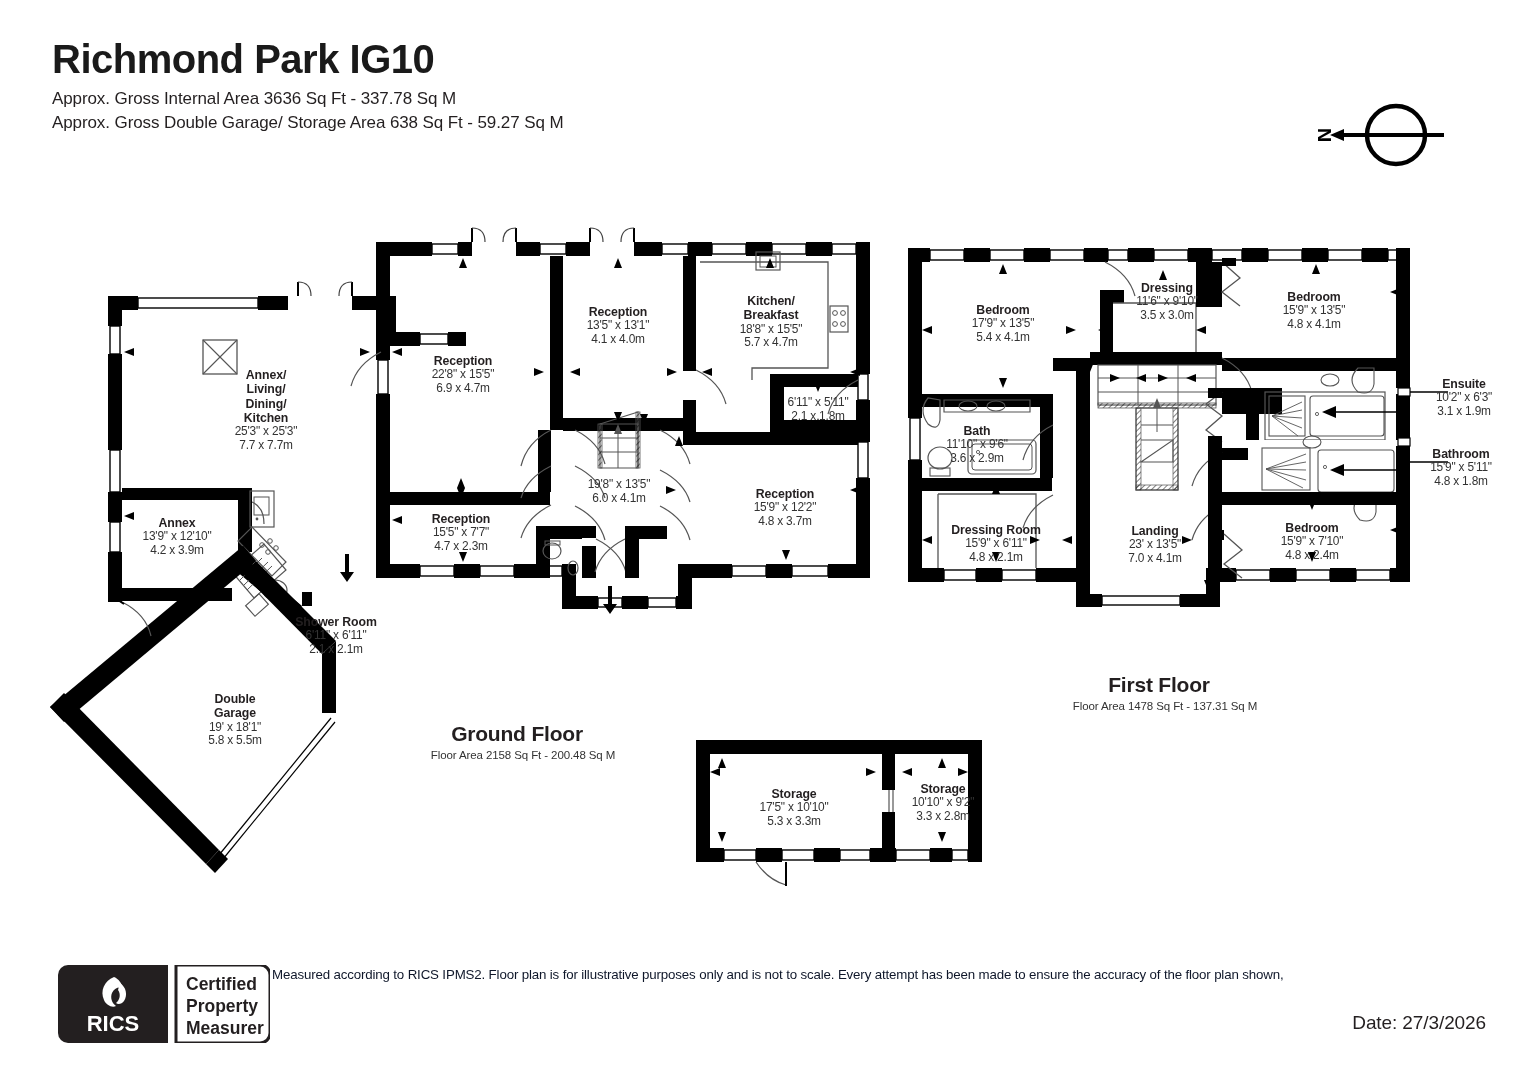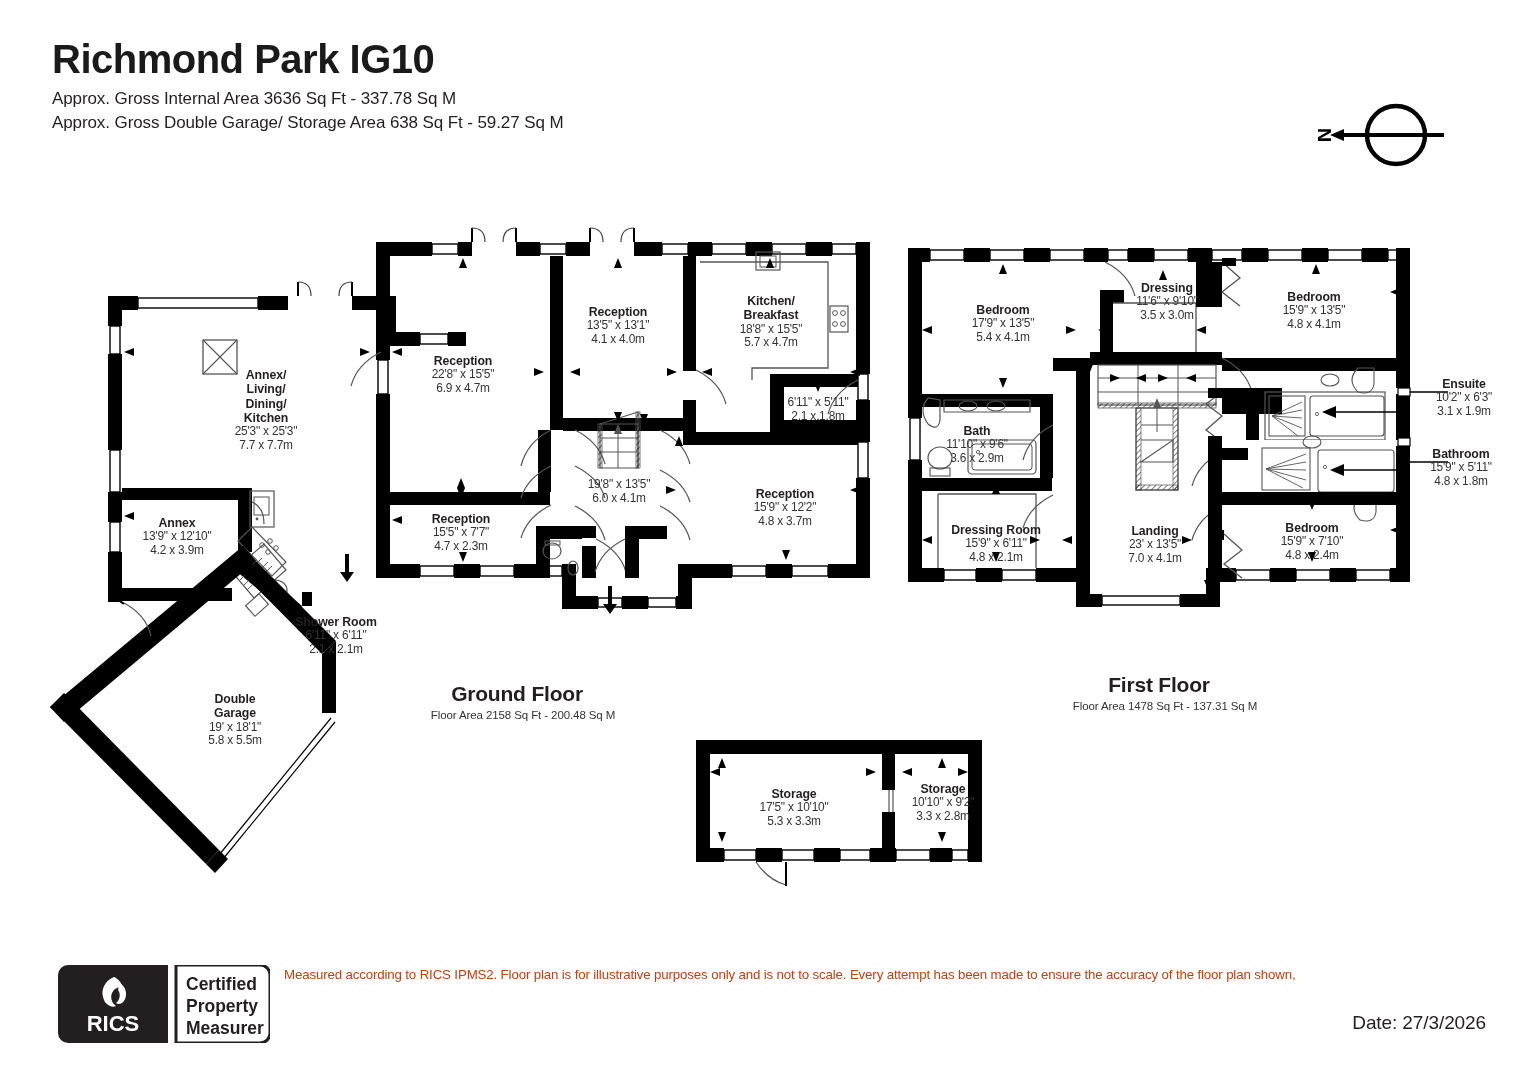--- a/index.html
+++ b/index.html
@@ -51,22 +51,22 @@
     display: block; font-weight: normal; font-size: 11.9px; color: #333333;
     letter-spacing: -0.2px;
   }
 
   
   .floorcap { position: absolute; text-align: center; transform: translateX(-50%); }
   .floorcap .fc-t { display:block; font-size: 21px; font-weight: bold; color:#231f20; letter-spacing:-0.2px; }
   .floorcap .fc-s { display:block; font-size: 11.5px; font-weight: normal; color:#333; margin-top: 3px; letter-spacing:-0.1px;padding-left:12px;}
   #rics-logo { position: absolute; left: 58px; top: 965px; width: 212px; height: 78px; }
   #disclaimer {
-    position: absolute; left: 284px; top: 966px; width: 1200px;
-    font-size: 13.3px; line-height: 1.28; color: #c2410c; letter-spacing: -0.15px;
+    position: absolute; left: 272px; top: 966px; width: 1200px;
+    font-size: 13.3px; line-height: 1.28; color: #0f172a; letter-spacing: -0.15px;
   }
   #datestamp {
     position: absolute; right: 42px; top: 1012px;
     font-size: 19px; color: #231f20; letter-spacing: -0.1px;
   }
 </style>
 </head>
 <body>
 
 <div id="page">
@@ -678,21 +678,21 @@
         <span class="dim">23' x 13'5"</span>
         <span class="dim">7.0 x 4.1m</span>
       </div>
       <div class="lbl" style="left: 1312px; top: 521px;">
         <span class="rn">Bedroom</span>
         <span class="dim">15'9" x 7'10"</span>
         <span class="dim">4.8 x 2.4m</span>
       </div>
     </div>
 
-  <div class="floorcap" style="left:517px; top:682px;">
+  <div class="floorcap" style="left:517px; top:722px;">
     <span class="fc-t">Ground Floor</span>
     <span class="fc-s">Floor Area 2158 Sq Ft - 200.48 Sq M</span>
   </div>
   <div class="floorcap" style="left:1159px; top:673px;">
     <span class="fc-t">First Floor</span>
     <span class="fc-s">Floor Area 1478 Sq Ft - 137.31 Sq M</span>
   </div>
 
   <div id="rics-logo">
     <svg width="212" height="78" viewBox="0 0 212 78">

